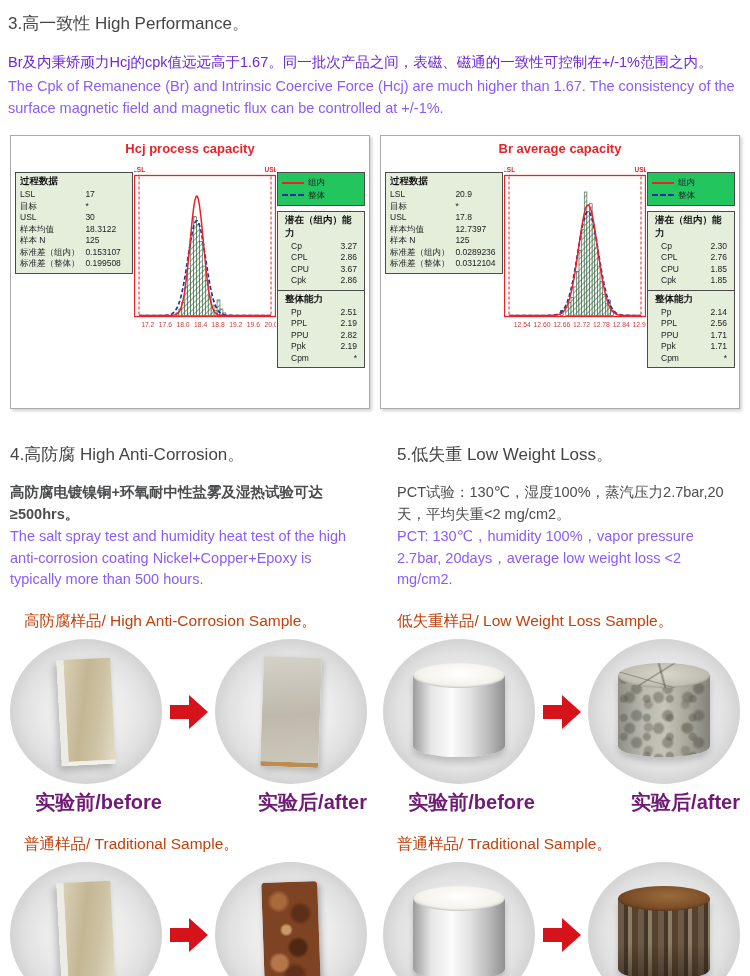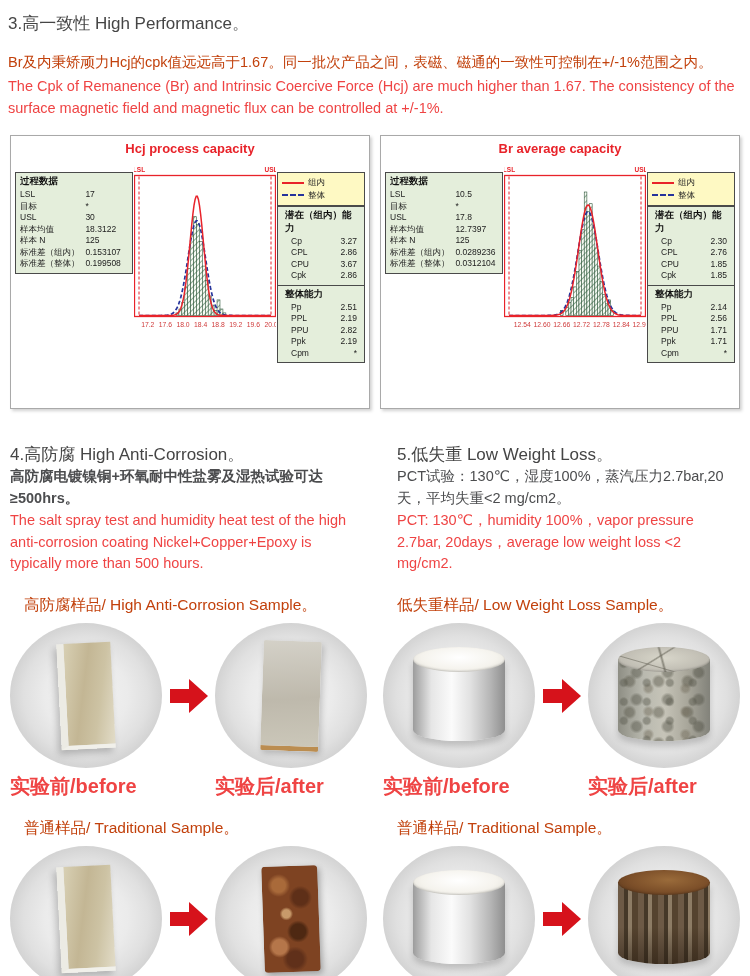--- a/index.html
+++ b/index.html
@@ -6,22 +6,22 @@
   html,body { background:#fff; }
   body {
     width:750px; height:976px; overflow:hidden;
     font-family:"Liberation Sans","DejaVu Sans",sans-serif;
     color:#58595b;
   }
   .page { width:750px; }
 
   
   .sec-title { font-size:17px; color:#454545; margin:12px 8px 0 8px; font-weight:normal; }
-  .para { font-size:14.5px; line-height:1.5; color:#ef4444; margin:0 8px; }
-  .para.cn-first { margin-top:17px; color:#c2410c; }
+  .para { font-size:14.5px; line-height:1.5; color:#8b5cf6; margin:0 8px; }
+  .para.cn-first { margin-top:17px; color:#6d28d9; }
   .para.en { margin-top:2px; }
 
   
   .charts-row { display:flex; gap:10px; padding:0 10px; margin-top:16px; }
   .chart {
     flex:1; height:274px; background:#fff;
     border:1px solid #a9a9a9; box-shadow:2px 2px 3px rgba(0,0,0,.18);
     position:relative; padding:5px 4px 0 4px;
   }
   .chart-title { text-align:center; color:#e8232a; font-weight:bold; font-size:13px; margin-bottom:2px; }
@@ -29,52 +29,52 @@
   .proc-box {
     width:118px; margin-top:14px; background:#e4eedb; border:1px solid #4a4a4a;
     font-size:8.5px; color:#222; padding:2px 3px 3px 4px;
   }
   .box-title { text-align:left; font-weight:bold; font-size:9.5px; color:#111; margin-bottom:1px; }
   .srow { display:flex; line-height:1.35; }
   .srow .k { width:60%; }
   .srow .v { flex:1; }
   .plot-wrap { flex:1; display:flex; justify-content:center; margin-top:6px; }
   .right-col { width:88px; display:flex; flex-direction:column; margin-top:14px; }
-  .legend-box { background:#fef9c3; border:1px solid #4a4a4a; padding:3px 4px; font-size:8.5px; color:#222; }
+  .legend-box { background:#22c55e; border:1px solid #4a4a4a; padding:3px 4px; font-size:8.5px; color:#222; }
   .leg-item { display:flex; align-items:center; gap:4px; line-height:1.5; }
   .leg-line { display:inline-block; width:22px; border-top:2px solid #e8232a; }
   .leg-line.dashed { border-top:2px dashed #26339b; }
   .cap-box {
     background:#e4eedb; border:1px solid #4a4a4a; font-size:8.5px; color:#222;
-    padding:2px 7px 3px 7px; 
+    padding:2px 7px 3px 7px; margin-top:5px;
   }
   .cap-box.joined { margin-top:-1px; }
   .cap-box .srow { padding-left:6px; }
   .cap-box .srow .k { width:34px; }
   .cap-box .srow .v { flex:1; text-align:right; }
 
   
   .two-col { display:grid; grid-template-columns:1fr 1fr; column-gap:44px; padding:0 10px; margin-top:34px; }
   .two-col .sec-title { margin:0; }
   .two-col .para { margin:0; }
-  .two-col .para.cn { color:#4c4d4f; }
+  .two-col .para.cn { margin-top:16px; color:#4c4d4f; }
   .two-col .para.cn.bold { font-weight:bold; }
 
   
   .samples-grid { display:grid; grid-template-columns:1fr 1fr; column-gap:16px; padding:0 10px; margin-top:20px; }
   .sample-heading { font-size:15.5px; color:#c2410c; margin:0 0 7px 14px; font-weight:normal; }
   .sample-heading.second { margin-top:16px; }
   .photo-row { display:flex; align-items:center; justify-content:space-between; }
   .photo {
     width:152px; height:145px; border-radius:50%;
     background:radial-gradient(closest-side, #f4f4f4 0%, #ebebeb 55%, #e0e0e0 82%, #d3d3d3 100%);
     display:flex; align-items:center; justify-content:center; position:relative; overflow:hidden;
   }
   .labels-row { display:flex; justify-content:space-between; margin-top:5px; margin-bottom:2px; }
-  .photo-label { width:152px; text-align:left; font-size:20px; font-weight:bold; color:#ef4444; }
+  .photo-label { width:152px; text-align:right; font-size:20px; font-weight:bold; color:#701a75; }
   .label-spacer { width:36px; }
 
   
   .arrow { width:38px; height:34px; position:relative; flex:0 0 auto; }
   .arrow .stem { position:absolute; left:0; top:10px; width:19px; height:14px; background:#d6121b; }
   .arrow .head { position:absolute; left:19px; top:0; width:0; height:0;
     border-top:17px solid transparent; border-bottom:17px solid transparent; border-left:19px solid #d6121b; }
 
   
   .block-shiny {
@@ -289,21 +289,21 @@
     </div>
 
     <div class="chart">
       <div class="chart-title">Br average capacity</div>
       <div class="chart-body">
         <div class="proc-box">
           <div class="box-title">过程数据</div>
           <div>
               <div class="srow">
                 <span class="k">LSL</span>
-                <span class="v">10.5</span>
+                <span class="v">20.9</span>
               </div>
               <div class="srow">
                 <span class="k">目标</span>
                 <span class="v">*</span>
               </div>
               <div class="srow">
                 <span class="k">USL</span>
                 <span class="v">17.8</span>
               </div>
               <div class="srow">

